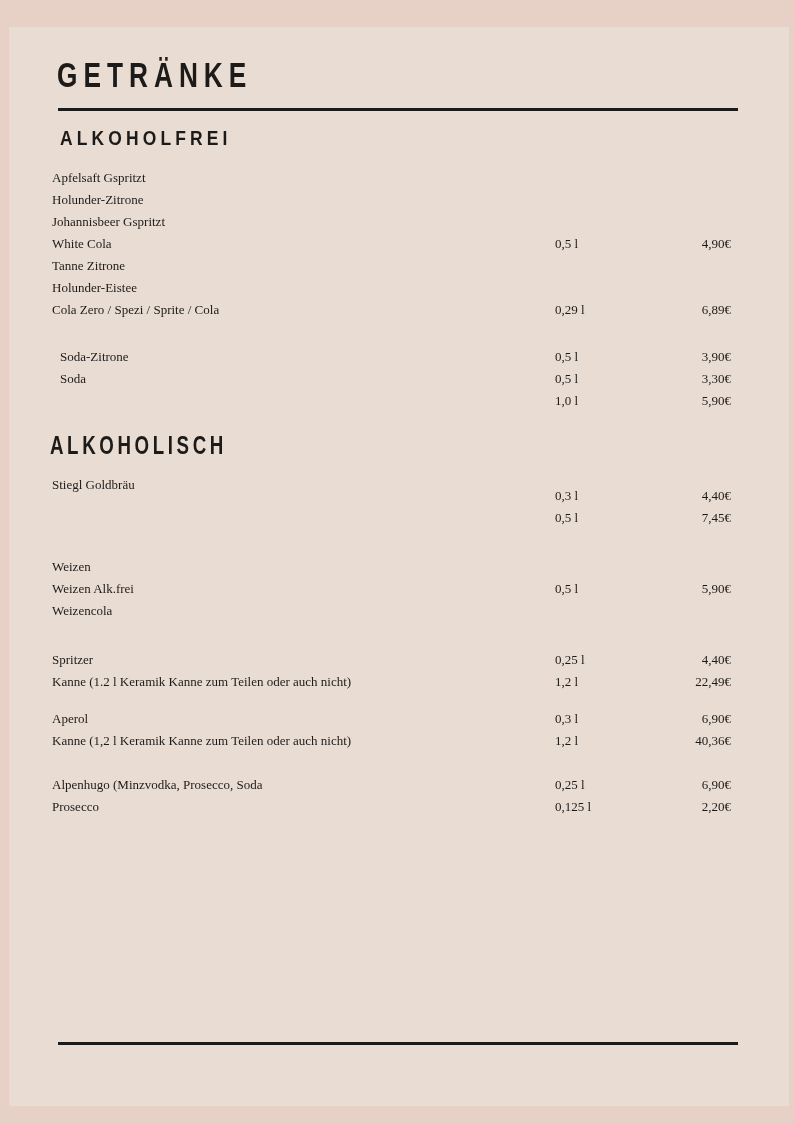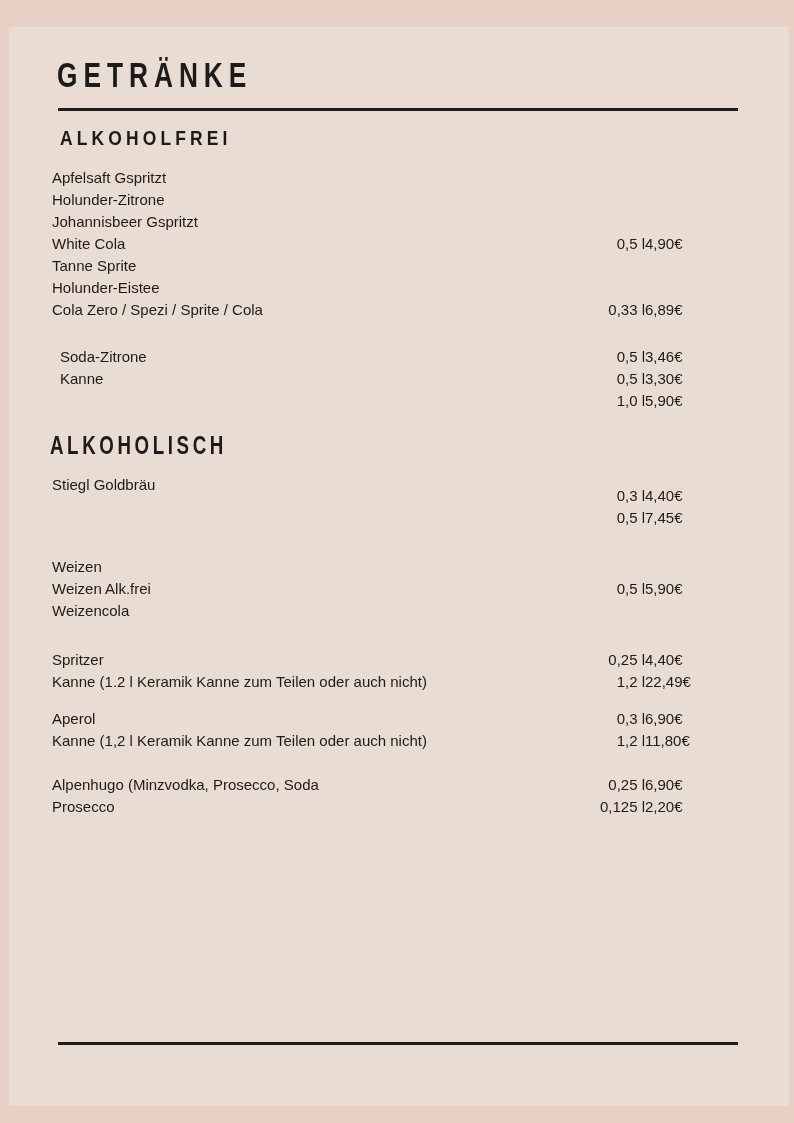--- a/index.html
+++ b/index.html
@@ -57,32 +57,32 @@
   .h-alkoholisch{
     margin:19px 0 0 41px;
     font-size:26px;
     line-height:28px;
     letter-spacing:5px;
     transform:scaleX(0.72);
   }
   .rows-area{
     margin-left:43px;
     width:679px;
-    font-family:Liberation Sans, sans-serif;
-    font-size:15px;
+    font-family:Liberation Serif, serif;
+    font-size:13px;
   }
   .menu-row{
     display:flex;
     height:22px;
     line-height:22px;
     white-space:pre;
   }
   .item-name{flex:1 1 auto;overflow:hidden;}
-  .item-size{flex:0 0 90px;text-align:right;}
-  .item-price{flex:0 0 86px;}
+  .item-size{flex:0 0 90px;text-align:left;}
+  .item-price{flex:0 0 86px;text-align:right;}
   
   .g-saefte{margin-top:17px;}
   .g-soda{margin-top:25px;margin-left:8px;}
   .g-bier{margin-top:15px;}
   
   .g-bier .menu-row:nth-child(2){margin-top:-11px;}
   .g-bier .menu-row:nth-child(4){margin-top:-11px;flex-direction:column;}
   .g-bier .menu-row:nth-child(5){margin-top:16px;}
   .g-spritzer{margin-top:27px;}
   .g-aperol{margin-top:15px;}
@@ -98,27 +98,27 @@
   <div class="rule rule-top"></div>
 
   <section>
     <h2 class="section-heading h-alkoholfrei">ALKOHOLFREI</h2>
     <div class="rows-area">
         <div class="group g-saefte">
           <div class="menu-row"><span class="item-name">Apfelsaft Gspritzt</span><span class="item-size"></span><span class="item-price"></span></div>
           <div class="menu-row"><span class="item-name">Holunder-Zitrone</span><span class="item-size"></span><span class="item-price"></span></div>
           <div class="menu-row"><span class="item-name">Johannisbeer Gspritzt</span><span class="item-size"></span><span class="item-price"></span></div>
           <div class="menu-row"><span class="item-name">White Cola</span><span class="item-size">0,5 l</span><span class="item-price">4,90€</span></div>
-          <div class="menu-row"><span class="item-name">Tanne Sprite</span><span class="item-size"></span><span class="item-price"></span></div>
+          <div class="menu-row"><span class="item-name">Tanne Zitrone</span><span class="item-size"></span><span class="item-price"></span></div>
           <div class="menu-row"><span class="item-name">Holunder-Eistee</span><span class="item-size"></span><span class="item-price"></span></div>
-          <div class="menu-row"><span class="item-name">Cola Zero / Spezi / Sprite / Cola</span><span class="item-size">0,33 l</span><span class="item-price">6,89€</span></div>
+          <div class="menu-row"><span class="item-name">Cola Zero / Spezi / Sprite / Cola</span><span class="item-size">0,29 l</span><span class="item-price">6,89€</span></div>
         </div>
         <div class="group g-soda">
-          <div class="menu-row"><span class="item-name">Soda-Zitrone</span><span class="item-size">0,5 l</span><span class="item-price">3,46€</span></div>
-          <div class="menu-row"><span class="item-name">Kanne</span><span class="item-size">0,5 l</span><span class="item-price">3,30€</span></div>
+          <div class="menu-row"><span class="item-name">Soda-Zitrone</span><span class="item-size">0,5 l</span><span class="item-price">3,90€</span></div>
+          <div class="menu-row"><span class="item-name">Soda</span><span class="item-size">0,5 l</span><span class="item-price">3,30€</span></div>
           <div class="menu-row"><span class="item-name"></span><span class="item-size">1,0 l</span><span class="item-price">5,90€</span></div>
         </div>
       </div>
   </section>
 
   <section>
     <h2 class="section-heading h-alkoholisch">ALKOHOLISCH</h2>
     <div class="rows-area">
         <div class="group g-bier">
           <div class="menu-row"><span class="item-name">Stiegl Goldbräu</span><span class="item-size"></span><span class="item-price"></span></div>
@@ -128,21 +128,21 @@
           <div class="menu-row"><span class="item-name">Weizen</span><span class="item-size"></span><span class="item-price"></span></div>
           <div class="menu-row"><span class="item-name">Weizen Alk.frei</span><span class="item-size">0,5 l</span><span class="item-price">5,90€</span></div>
           <div class="menu-row"><span class="item-name">Weizencola</span><span class="item-size"></span><span class="item-price"></span></div>
         </div>
         <div class="group g-spritzer">
           <div class="menu-row"><span class="item-name">Spritzer</span><span class="item-size">0,25 l</span><span class="item-price">4,40€</span></div>
           <div class="menu-row"><span class="item-name">Kanne (1.2 l Keramik Kanne zum Teilen oder auch nicht)</span><span class="item-size">1,2 l</span><span class="item-price">22,49€</span></div>
         </div>
         <div class="group g-aperol">
           <div class="menu-row"><span class="item-name">Aperol</span><span class="item-size">0,3 l</span><span class="item-price">6,90€</span></div>
-          <div class="menu-row"><span class="item-name">Kanne (1,2 l Keramik Kanne zum Teilen oder auch nicht)</span><span class="item-size">1,2 l</span><span class="item-price">11,80€</span></div>
+          <div class="menu-row"><span class="item-name">Kanne (1,2 l Keramik Kanne zum Teilen oder auch nicht)</span><span class="item-size">1,2 l</span><span class="item-price">40,36€</span></div>
         </div>
         <div class="group g-alpenhugo">
           <div class="menu-row"><span class="item-name">Alpenhugo (Minzvodka, Prosecco, Soda</span><span class="item-size">0,25 l</span><span class="item-price">6,90€</span></div>
           <div class="menu-row"><span class="item-name">Prosecco</span><span class="item-size">0,125 l</span><span class="item-price">2,20€</span></div>
         </div>
       </div>
   </section>
 
   <div class="rule rule-bottom"></div>
 

